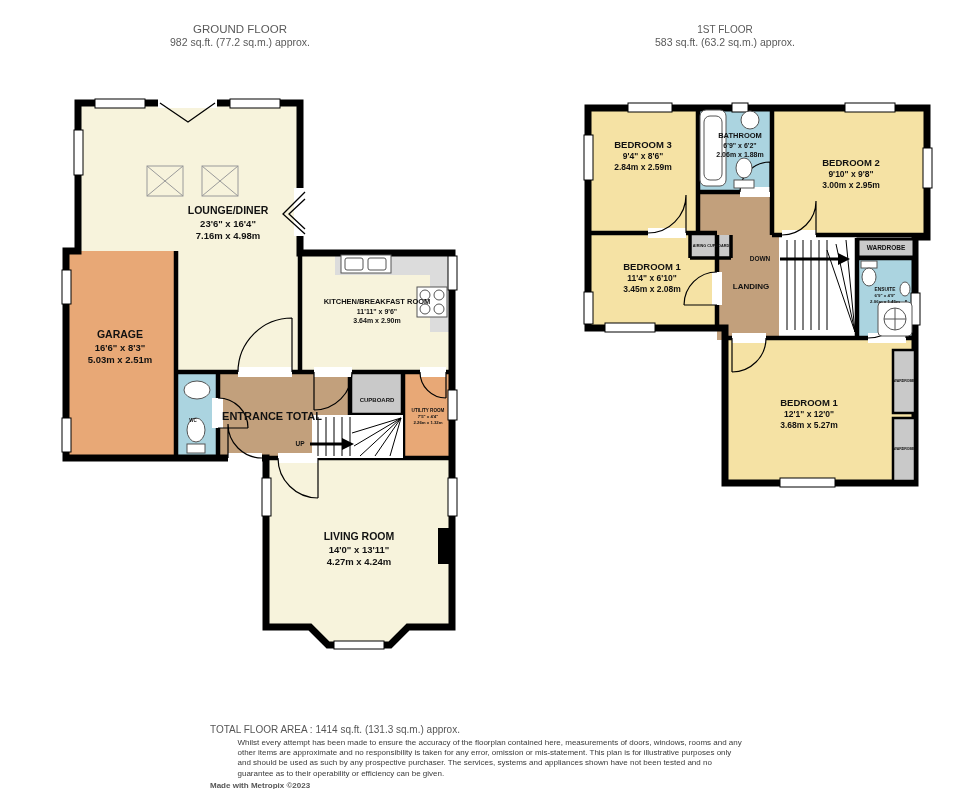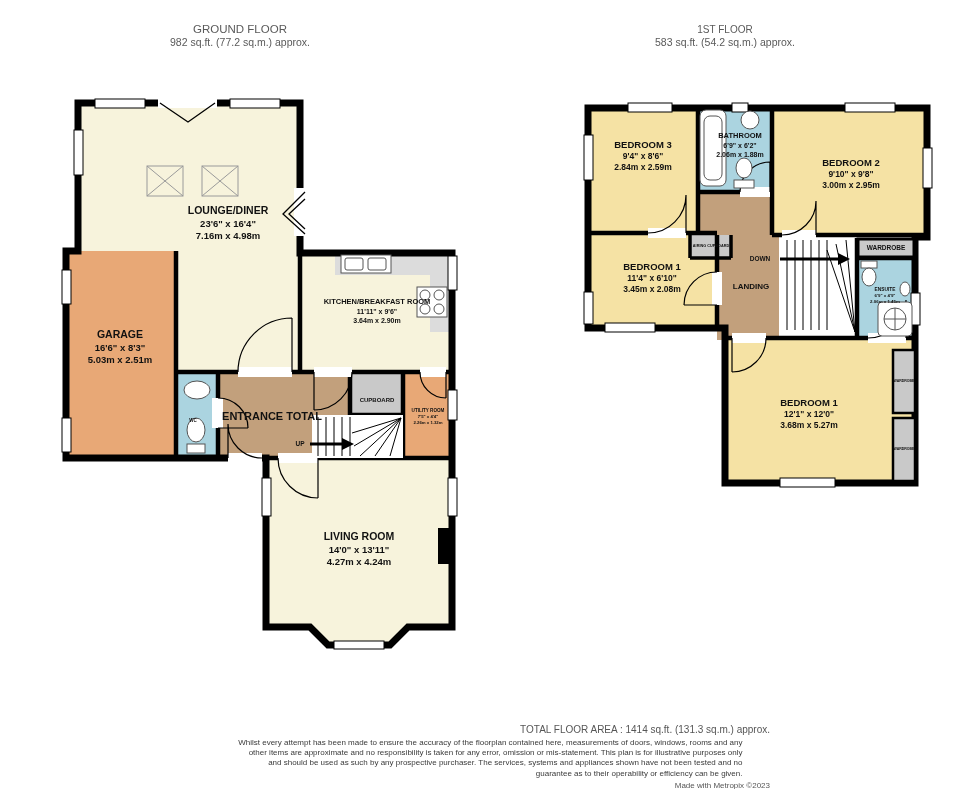--- a/index.html
+++ b/index.html
@@ -10,24 +10,24 @@
   .c-yellow{background:#F5E2A4;}
   .c-orange{background:#E8A876;}
   .c-tan{background:#C2A07C;}
   .c-blue{background:#ABD4E0;}
   svg.overlay{position:absolute;left:0;top:0;pointer-events:none;}
   .lbl{position:absolute;transform:translate(-50%,-50%);text-align:center;color:#111;
        font-weight:bold;white-space:nowrap;line-height:1.3;z-index:5;}
   .hdr{position:absolute;transform:translate(-50%,-50%);text-align:center;color:#5a5a5a;
        white-space:nowrap;z-index:5;}
   .footer{position:absolute;left:50%;transform:translateX(-50%);top:724px;width:560px;
-          text-align:right;z-index:5;}
+          text-align:left;z-index:5;}
   .footer .total{font-size:10px;color:#565656;margin-bottom:3px;}
   .footer .disc{font-size:8px;color:#3a3a3a;line-height:1.28;max-width:505px;margin:0 auto;}
-  .footer .credit{font-size:8px;color:#565656;margin-top:2px;}
+  .footer .credit{font-size:8px;color:#565656;margin-top:2px;font-weight:bold;}
 </style>
 </head>
 <body>
 
 <div class="canvas">
 
   <div class="room c-cream" style="left:78px;top:103px;width:222px;height:269px"></div>
   <div class="room c-orange" style="left:66px;top:251px;width:110px;height:207px"></div>
   <div class="room c-cream" style="left:300px;top:253px;width:152px;height:119px"></div>
   <div class="room c-tan" style="left:176px;top:372px;width:227px;height:86px"></div>
@@ -208,21 +208,21 @@
         <rect x="878" y="302" width="34" height="34" rx="4"></rect>
         <circle cx="895" cy="319" r="11"></circle>
         <path d="M895,308 V330 M884,319 H906"></path>
       </g>
     </g>
   </svg>
 
   <div class="hdr" style="left:240px;top:29px;font-size:11.5px">GROUND FLOOR</div>
   <div class="hdr" style="left:240px;top:42px;font-size:10.5px">982 sq.ft. (77.2 sq.m.) approx.</div>
   <div class="hdr" style="left:725px;top:29px;font-size:10px">1ST FLOOR</div>
-  <div class="hdr" style="left:725px;top:42px;font-size:10.5px">583 sq.ft. (54.2 sq.m.) approx.</div>
+  <div class="hdr" style="left:725px;top:42px;font-size:10.5px">583 sq.ft. (63.2 sq.m.) approx.</div>
 
   <div class="lbl" style="left:228px;top:223px">
     <div style="font-size:10.5px">LOUNGE/DINER</div>
     <div style="font-size:9.5px">23'6" x 16'4"</div>
     <div style="font-size:9.5px">7.16m x 4.98m</div>
   </div>
   <div class="lbl" style="left:120px;top:347px">
     <div style="font-size:10.5px">GARAGE</div>
     <div style="font-size:9.5px">16'6" x 8'3"</div>
     <div style="font-size:9.5px">5.03m x 2.51m</div>

